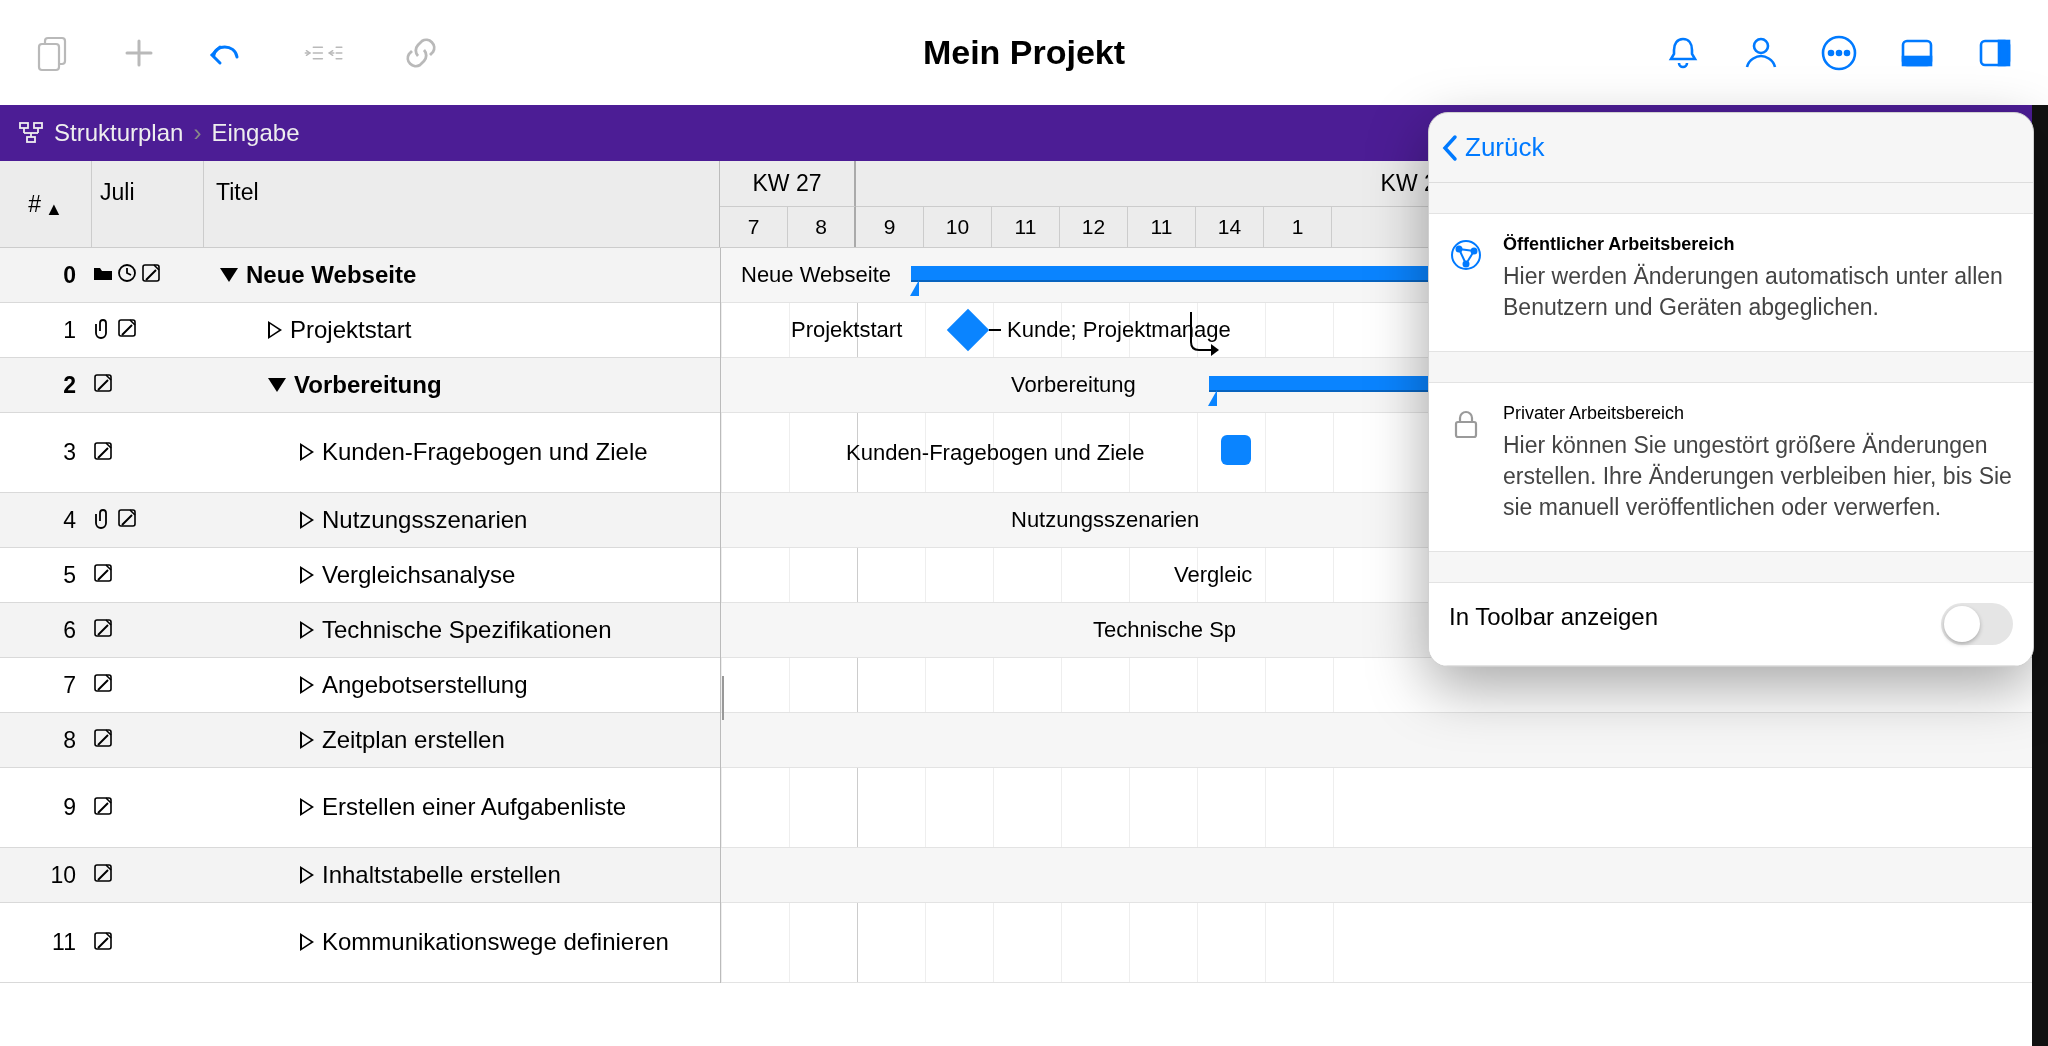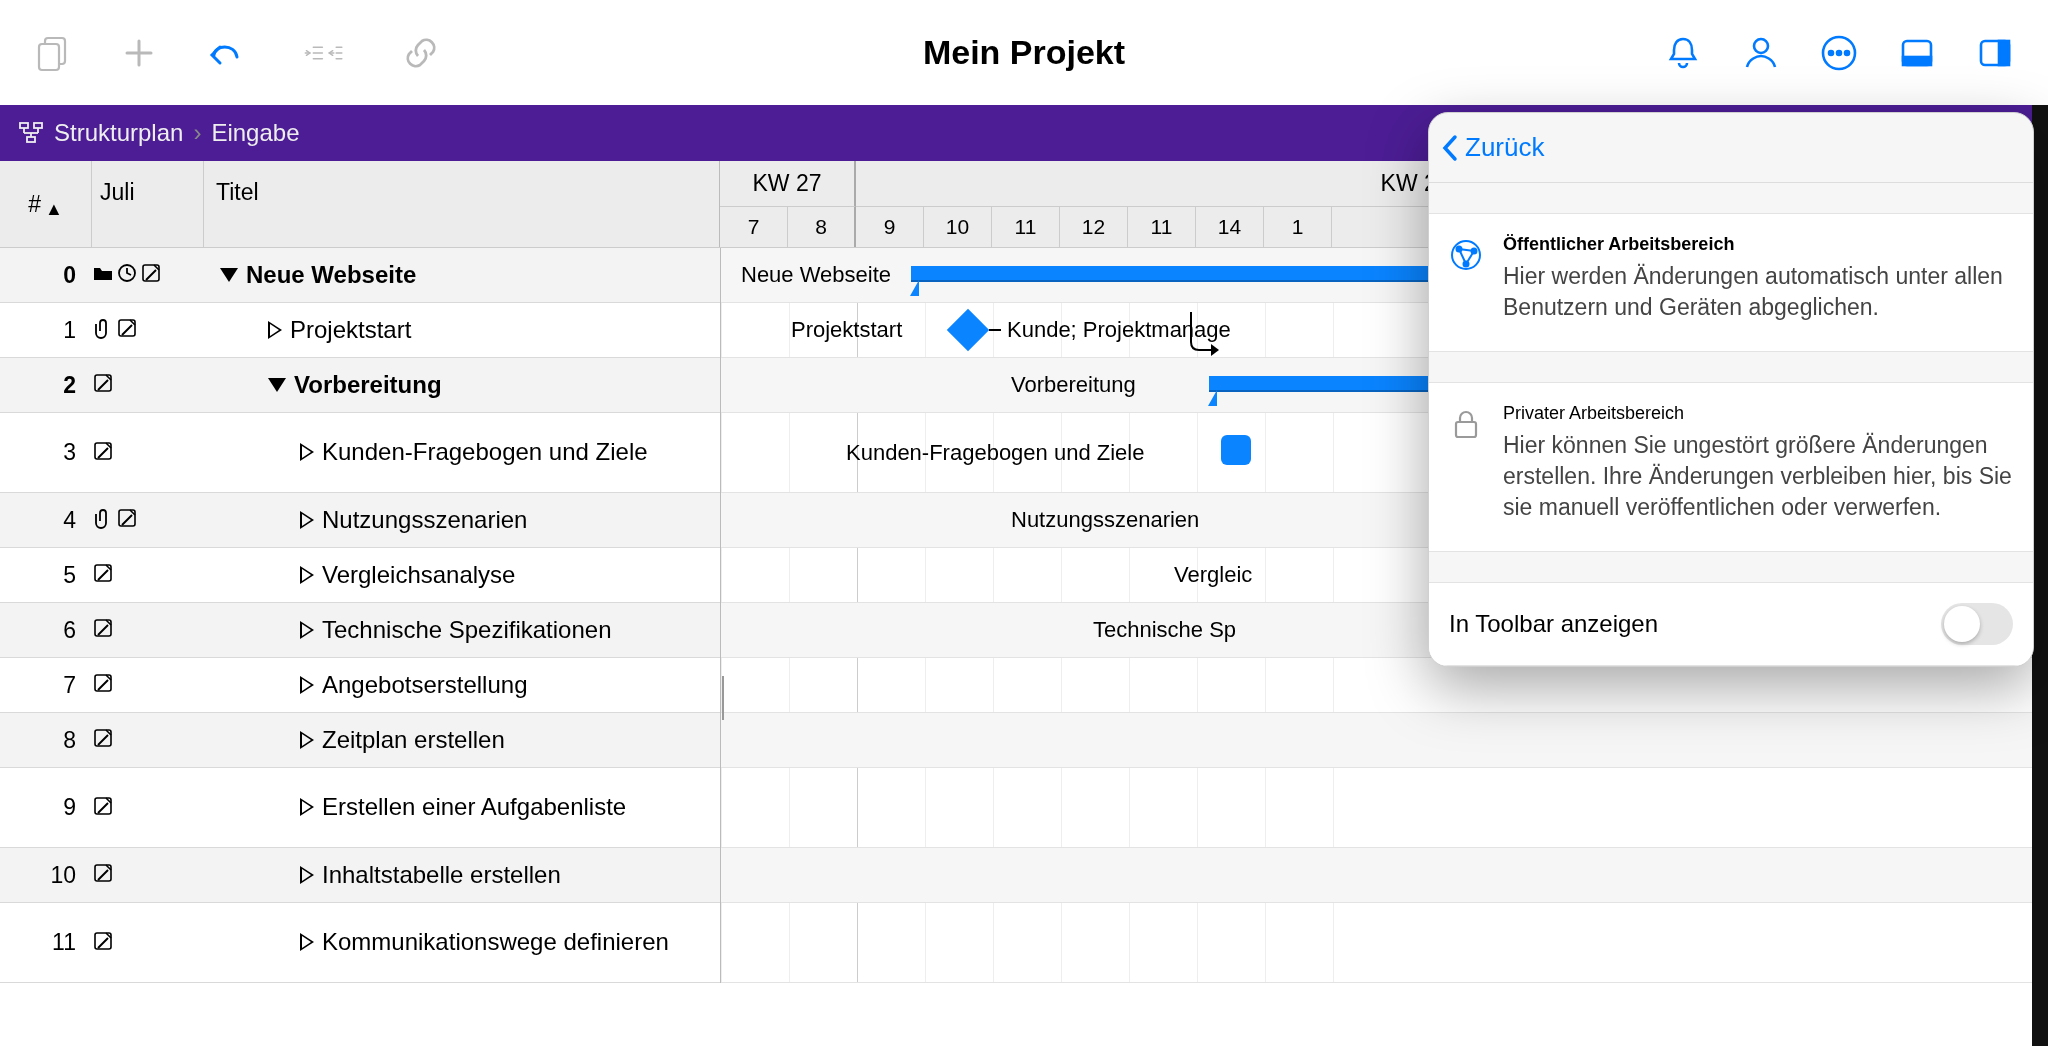--- a/index.html
+++ b/index.html
@@ -133,21 +133,21 @@
   .pop-back { display:flex; align-items:center; gap:2px; color:#007aff; font-size:26px; padding-left:10px; cursor:pointer; }
   .pop-back svg{ width:24px;height:30px; }
   .pop-title { position:absolute; left:0; right:0; text-align:center; font-size:26px; font-weight:600; }
   .pop-section { background:#fff; border-top:1px solid #e3e3e3; border-bottom:1px solid #e3e3e3; padding:20px 20px 28px 20px; display:flex; gap:20px; margin-top:30px;}
   .pop-section .icn { width:42px; display:flex; justify-content:center; padding-top:4px;}
   .pop-section .icn svg{ width:34px;height:34px; }
   .pop-section .txt h3 { font-size:18px; font-weight:700; margin-bottom:6px; }
   .pop-section .txt p { font-size:23px; color:#444; line-height:1.35; }
   .pop-section.sel h3 { font-weight:700; }
   .pop-section.unsel h3 { font-weight:400; }
-  .pop-toggle { background:#fff; border-top:1px solid #e3e3e3; border-bottom:1px solid #e3e3e3; padding:20px; display:flex; align-items:center; justify-content:space-between; margin-top:30px; font-size:24px;}
+  .pop-toggle { background:#fff; border-top:1px solid #e3e3e3; border-bottom:1px solid #e3e3e3; padding:20px; display:flex; align-items:flex-start; justify-content:space-between; margin-top:30px; font-size:24px;}
   .switch { width:72px; height:42px; background:#e5e5e5; border-radius:21px; position:relative; }
   .switch::after { content:""; position:absolute; left:3px; top:3px; width:36px; height:36px; background:#fff; border-radius:50%; box-shadow:0 2px 4px rgba(0,0,0,.25);}
 
   .dark-side { position:absolute; top:105px; right:0; bottom:0; width:16px; background:#111; }
 
 </style>
 </head>
 <body>
 
 <div class="toolbar">

